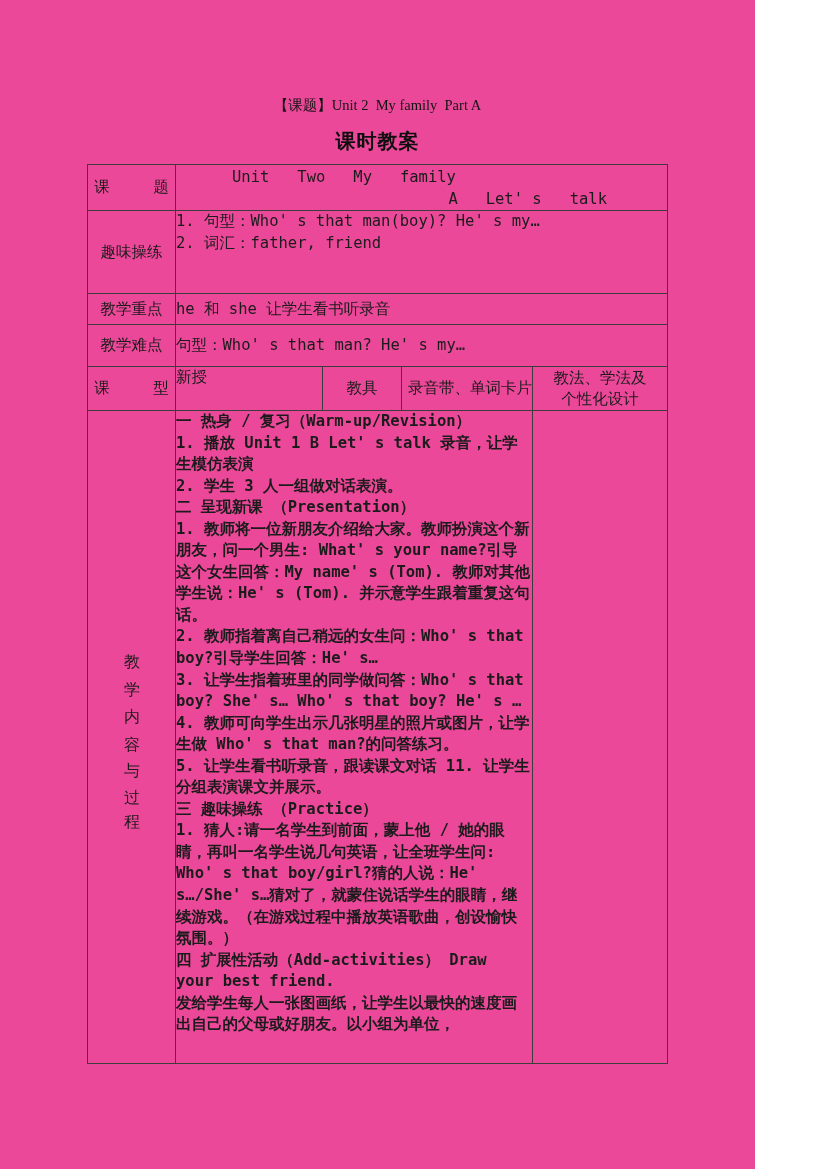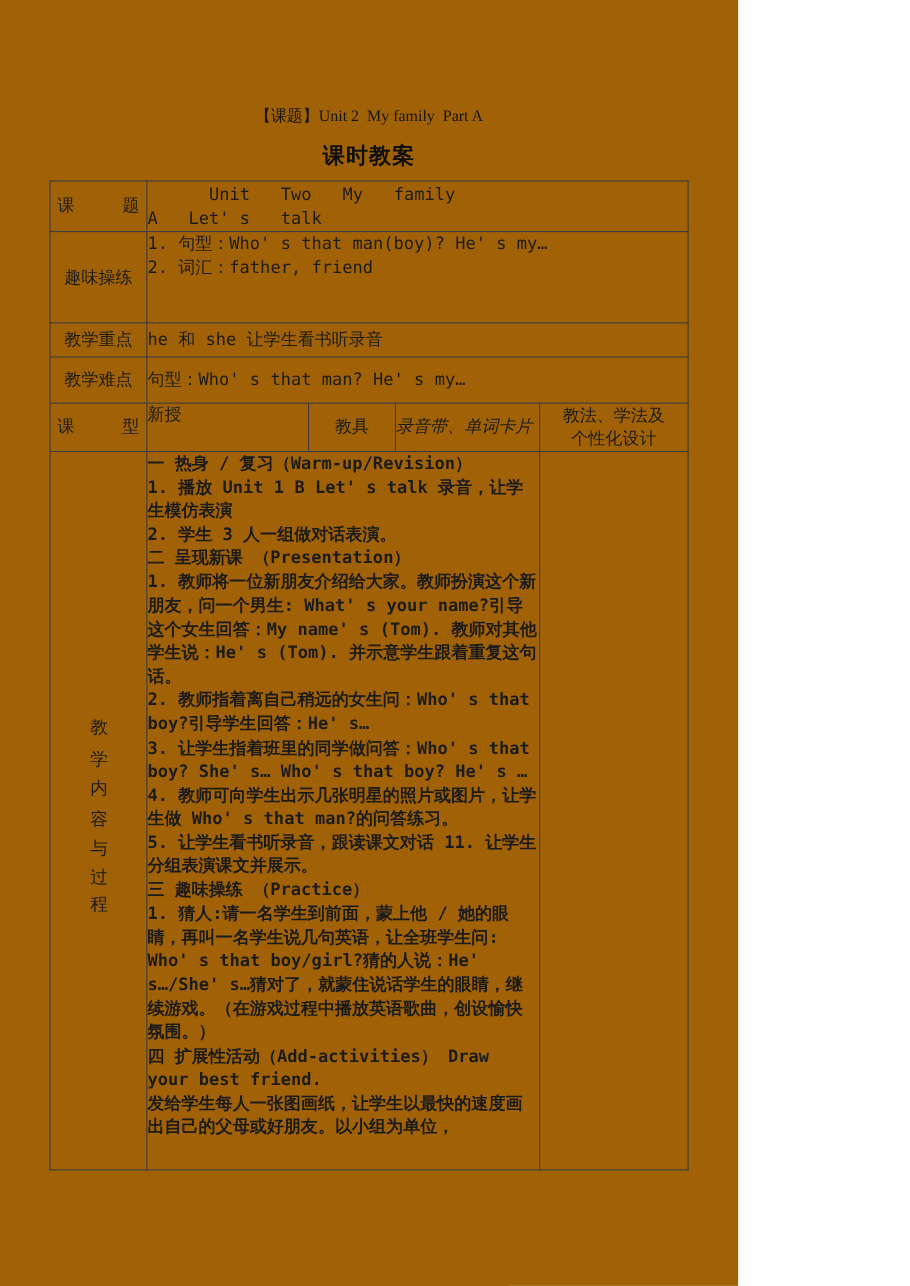--- a/index.html
+++ b/index.html
@@ -6,24 +6,24 @@
     margin: 0;
     padding: 0;
     background: #ffffff;
     width: 827px;
     height: 1169px;
     color: #1b1b1b;
     font-family: "DejaVu Sans Mono", "Liberation Sans", sans-serif;
   }
   .page {
     position: relative;
-    width: 671px;
+    width: 755px;
     height: 1169px;
     overflow: hidden;
-    background: #a16207;
+    background: #ec4899;
   }
   .topic-line {
     padding-top: 96px;
     text-align: center;
     font-family: "Liberation Serif", serif;
     font-size: 14.5px;
     white-space: pre;
     color: #141414;
   }
   .doc-title {
@@ -48,44 +48,43 @@
     overflow: hidden;
   }
   .label-cell {
     text-align: center;
     vertical-align: middle;
     padding: 0 2px;
   }
   .spread { word-spacing: 34px; }
   .topic-content { vertical-align: middle; padding: 1px 0 2px 0; }
   .t-line1 { white-space: pre; padding-left: 56px; line-height: 22px; }
-  .t-line2 { white-space: pre; text-align: left; padding-right: 60px; line-height: 22px; }
+  .t-line2 { white-space: pre; text-align: right; padding-right: 60px; line-height: 22px; }
   .obj-cell {
     vertical-align: top;
     padding: 3px 8px 0 9px;
     line-height: 21.5px;
   }
   .text-cell {
     vertical-align: middle;
     padding: 1px 8px 1px 9px;
     line-height: 21px;
   }
   .type-cell {
     vertical-align: top;
     text-align: left;
     padding-top: 2px;
     line-height: 21px;
   }
   .aids-label-cell { text-align: center; vertical-align: middle; }
   .aids-cell {
     vertical-align: middle;
-    text-align: left;
+    text-align: right;
     padding: 1px 4px 1px 6px;
     line-height: 20.5px;
-    font-style: italic;
   }
   .methods-cell { text-align: center; vertical-align: middle; line-height: 20.5px; }
   .methods-inner { display: inline-block; max-width: 101px; }
   .process-label-cell { text-align: center; vertical-align: middle; }
   .v-label {
     display: inline-block;
     writing-mode: vertical-lr;
     text-orientation: upright;
     letter-spacing: 27px;
     font-size: 16px;

